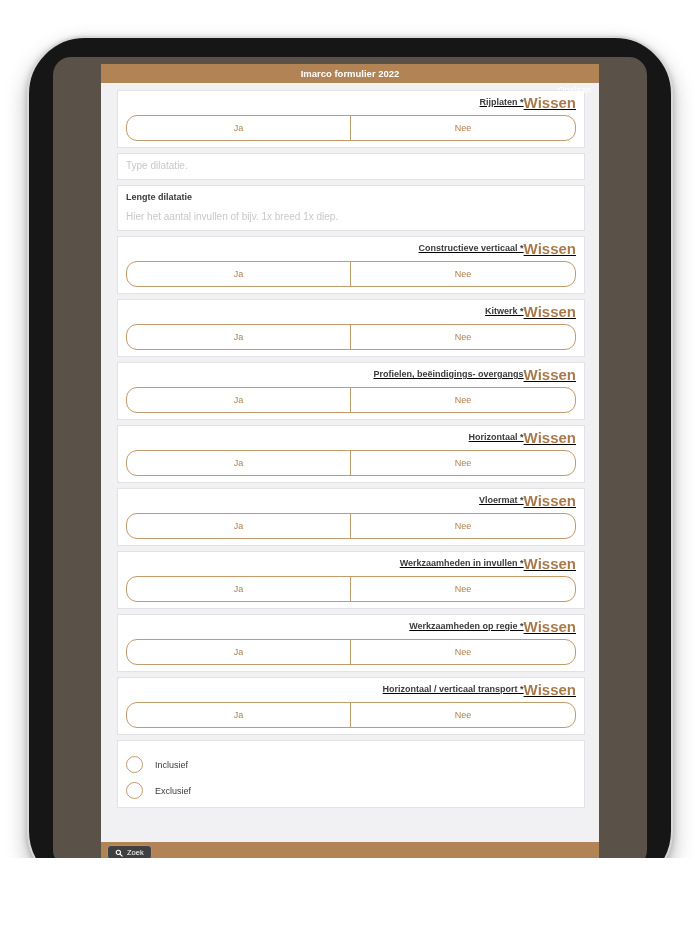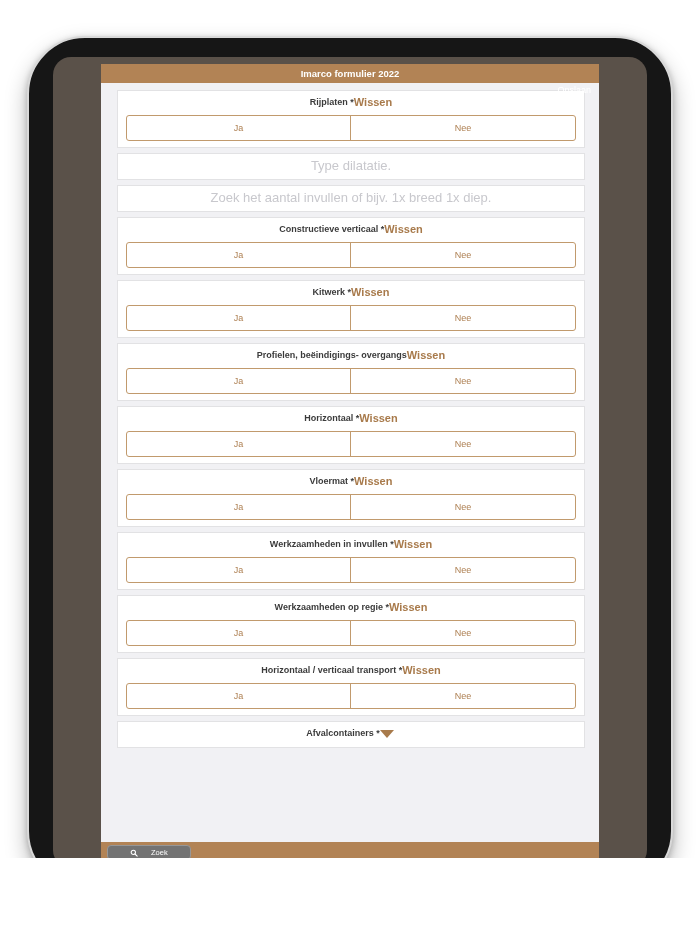--- a/index.html
+++ b/index.html
@@ -32,55 +32,55 @@
     color:#ffffff; font-size:9px; cursor:pointer; background:none; border:none;
     font-family:"Liberation Sans", sans-serif;
   }
 
   .app-content { flex:1 1 auto; overflow:hidden; padding:7px 14px 0 16px; }
 
   .section {
     background:#ffffff; border:1px solid #e2e2e4; margin-bottom:5px;
   }
   .sec-pad { padding:6px 8px; }
-  .label-row { display:flex; justify-content:center; align-items:center; margin-bottom:7px; }
+  .label-row { display:flex; justify-content:flex-end; align-items:center; margin-bottom:7px;text-decoration:underline; }
   .field-label { font-size:9px; font-weight:bold; color:#3b3b3b; line-height:11px; }
-  .clear-link { font-size:11px; font-weight:bold; color:#a87a4b; cursor:pointer; background:none; border:none; font-family:"Liberation Sans", sans-serif; line-height:11px; }
+  .clear-link { font-size:15px; font-weight:bold; color:#a87a4b; cursor:pointer; background:none; border:none; font-family:"Liberation Sans", sans-serif; line-height:11px; }
 
   .segmented {
-    display:flex; height:26px; border:1px solid #c19a6d; border-radius:3px; background:#ffffff; overflow:hidden;
+    display:flex; height:26px; border:1px solid #c19a6d; border-radius:11px; background:#ffffff; overflow:hidden;
   }
   .seg {
     flex:1 1 50%; display:flex; align-items:center; justify-content:center;
     color:#ad7f51; font-size:9px; cursor:pointer; background:none; border:none;
     font-family:"Liberation Sans", sans-serif;
   }
   .seg.first { border-right:1px solid #c19a6d; }
 
   .text-section { padding:6px 8px 8px 8px; }
   .text-section .field-label { margin-bottom:8px; display:block; }
-  .placeholder-input { font-size:13px; color:#c8c8cd; line-height:11px; min-height:11px; cursor:text;text-align:center; }
+  .placeholder-input { font-size:10px; color:#c8c8cd; line-height:11px; min-height:11px; cursor:text; }
 
   .radio-section { padding:6px 8px 8px 8px; }
   .chevron-down {
     width:0; height:0; border-left:7px solid transparent; border-right:7px solid transparent;
     border-top:8px solid #a87a4b; cursor:pointer; margin-right:2px;
   }
   .radio-row { display:flex; align-items:center; margin-top:9px; min-height:17px; cursor:pointer; }
   .radio-circle {
     width:17px; height:17px; border:1.5px solid #c19a6d; border-radius:50%; background:#ffffff; flex:0 0 17px;
   }
   .radio-label { margin-left:12px; font-size:9px; color:#3b3b3b; }
 
   .app-footer {
     height:21px; flex:0 0 21px; background:#b28355; display:flex; align-items:center; padding-left:6px;
   }
   .search-btn {
-    height:15px; display:flex; align-items:center; gap:13px; padding:0 22px;
-    background:#737373; border:1px solid #979797; border-radius:4px;
+    height:15px; display:flex; align-items:center; gap:4px; padding:0 7px;
+    background:#404040; border:1px solid #979797; border-radius:4px;
     color:#ffffff; font-size:7.5px; cursor:pointer; font-family:"Liberation Sans", sans-serif;
   }
 </style>
 </head>
 <body>
 
 <div class="stage">
   <div class="tablet">
     <div class="screen">
       <div class="app">
@@ -98,21 +98,22 @@
     </div>
     <div class="segmented">
       <button class="seg first">Ja</button>
       <button class="seg">Nee</button>
     </div>
   </div>
             <div class="section text-section">
     <div class="placeholder-input">Type dilatatie.</div>
   </div>
             <div class="section text-section">
-    <div class="placeholder-input">Zoek het aantal invullen of bijv. 1x breed 1x diep.</div>
+    <span class="field-label">Lengte dilatatie</span>
+    <div class="placeholder-input">Hier het aantal invullen of bijv. 1x breed 1x diep.</div>
   </div>
             <div class="section sec-pad">
     <div class="label-row">
       <span class="field-label">Constructieve verticaal *</span>
       <button class="clear-link">Wissen</button>
     </div>
     <div class="segmented">
       <button class="seg first">Ja</button>
       <button class="seg">Nee</button>
     </div>
@@ -181,24 +182,30 @@
     <div class="label-row">
       <span class="field-label">Horizontaal / verticaal transport *</span>
       <button class="clear-link">Wissen</button>
     </div>
     <div class="segmented">
       <button class="seg first">Ja</button>
       <button class="seg">Nee</button>
     </div>
   </div>
             <div class="section radio-section">
-    <div class="label-row" style="margin-bottom:0;">
-      <span class="field-label">Afvalcontainers *</span>
-      <div class="chevron-down"></div>
-    </div>
+    <div>
+                <div class="radio-row">
+    <div class="radio-circle"></div>
+    <span class="radio-label">Inclusief</span>
+  </div>
+                <div class="radio-row">
+    <div class="radio-circle"></div>
+    <span class="radio-label">Exclusief</span>
+  </div>
+              </div>
   </div>
           </div>
 
         <div class="app-footer">
           <button class="search-btn">
             <svg width="8" height="8" viewBox="0 0 24 24">
               <circle cx="10" cy="10" r="6.5" stroke="#ffffff" stroke-width="3.2" fill="none"></circle>
               <line x1="15" y1="15" x2="21.5" y2="21.5" stroke="#ffffff" stroke-width="3.2" stroke-linecap="round"></line>
             </svg>
             <span>Zoek</span>

